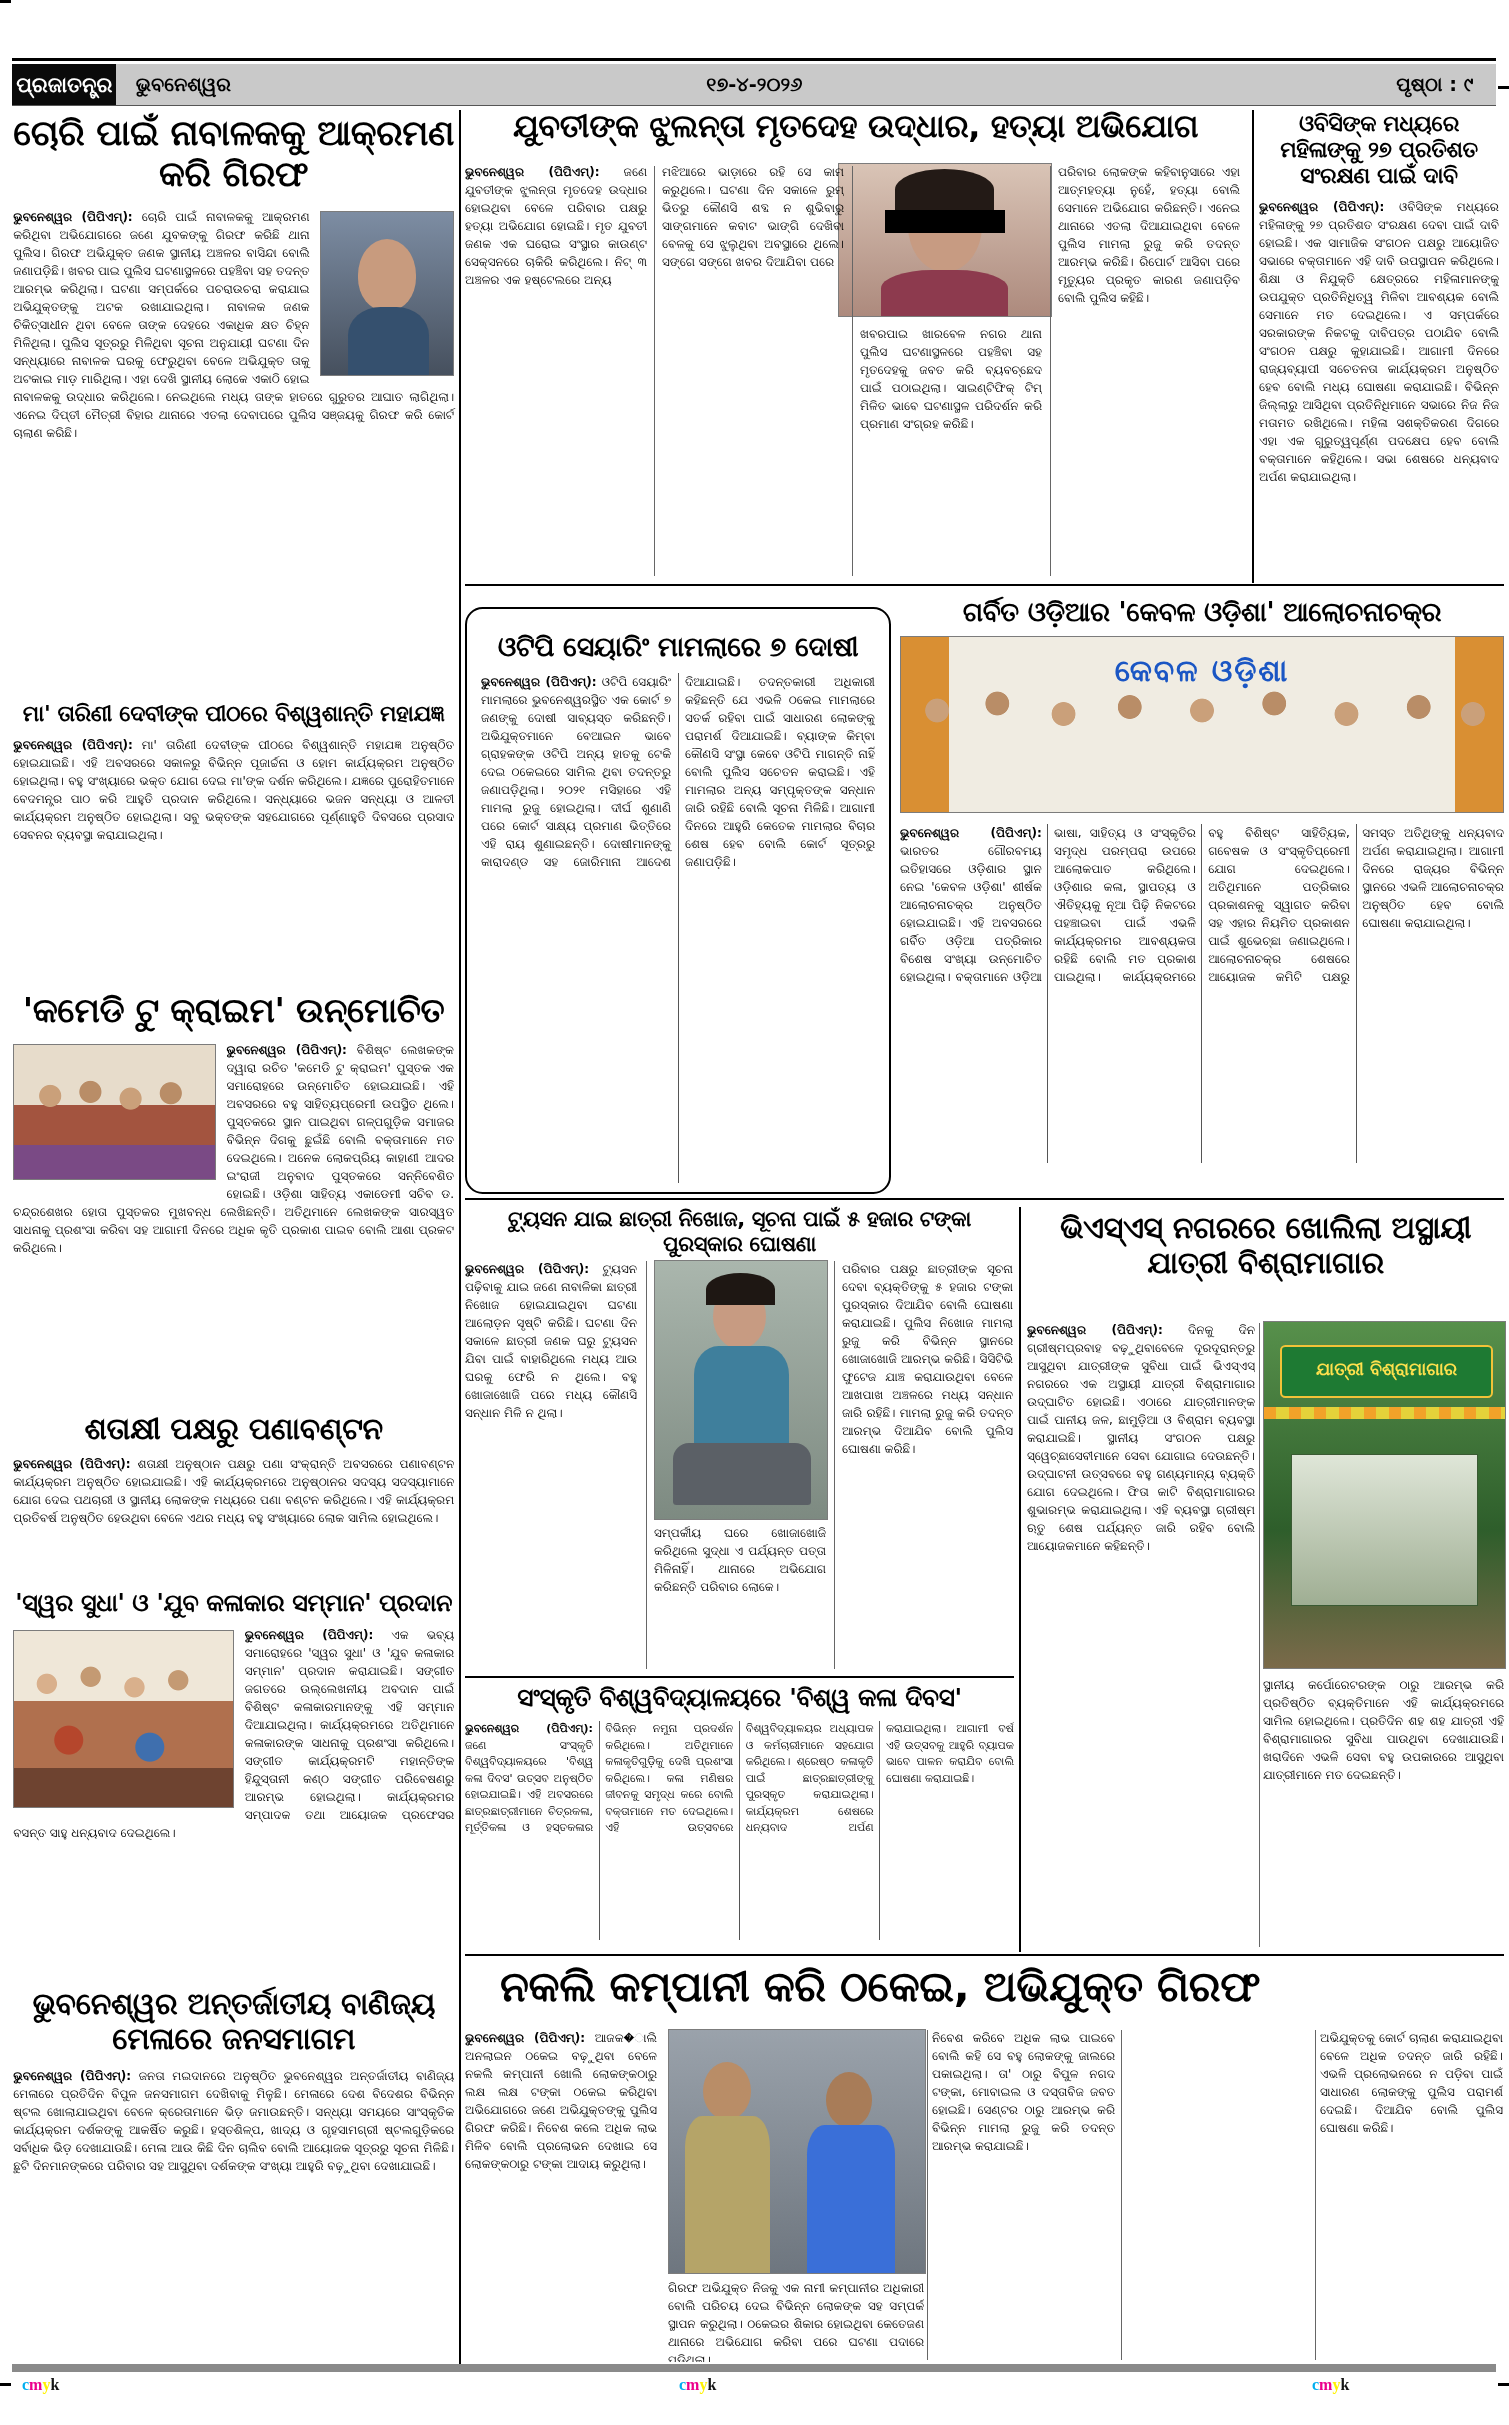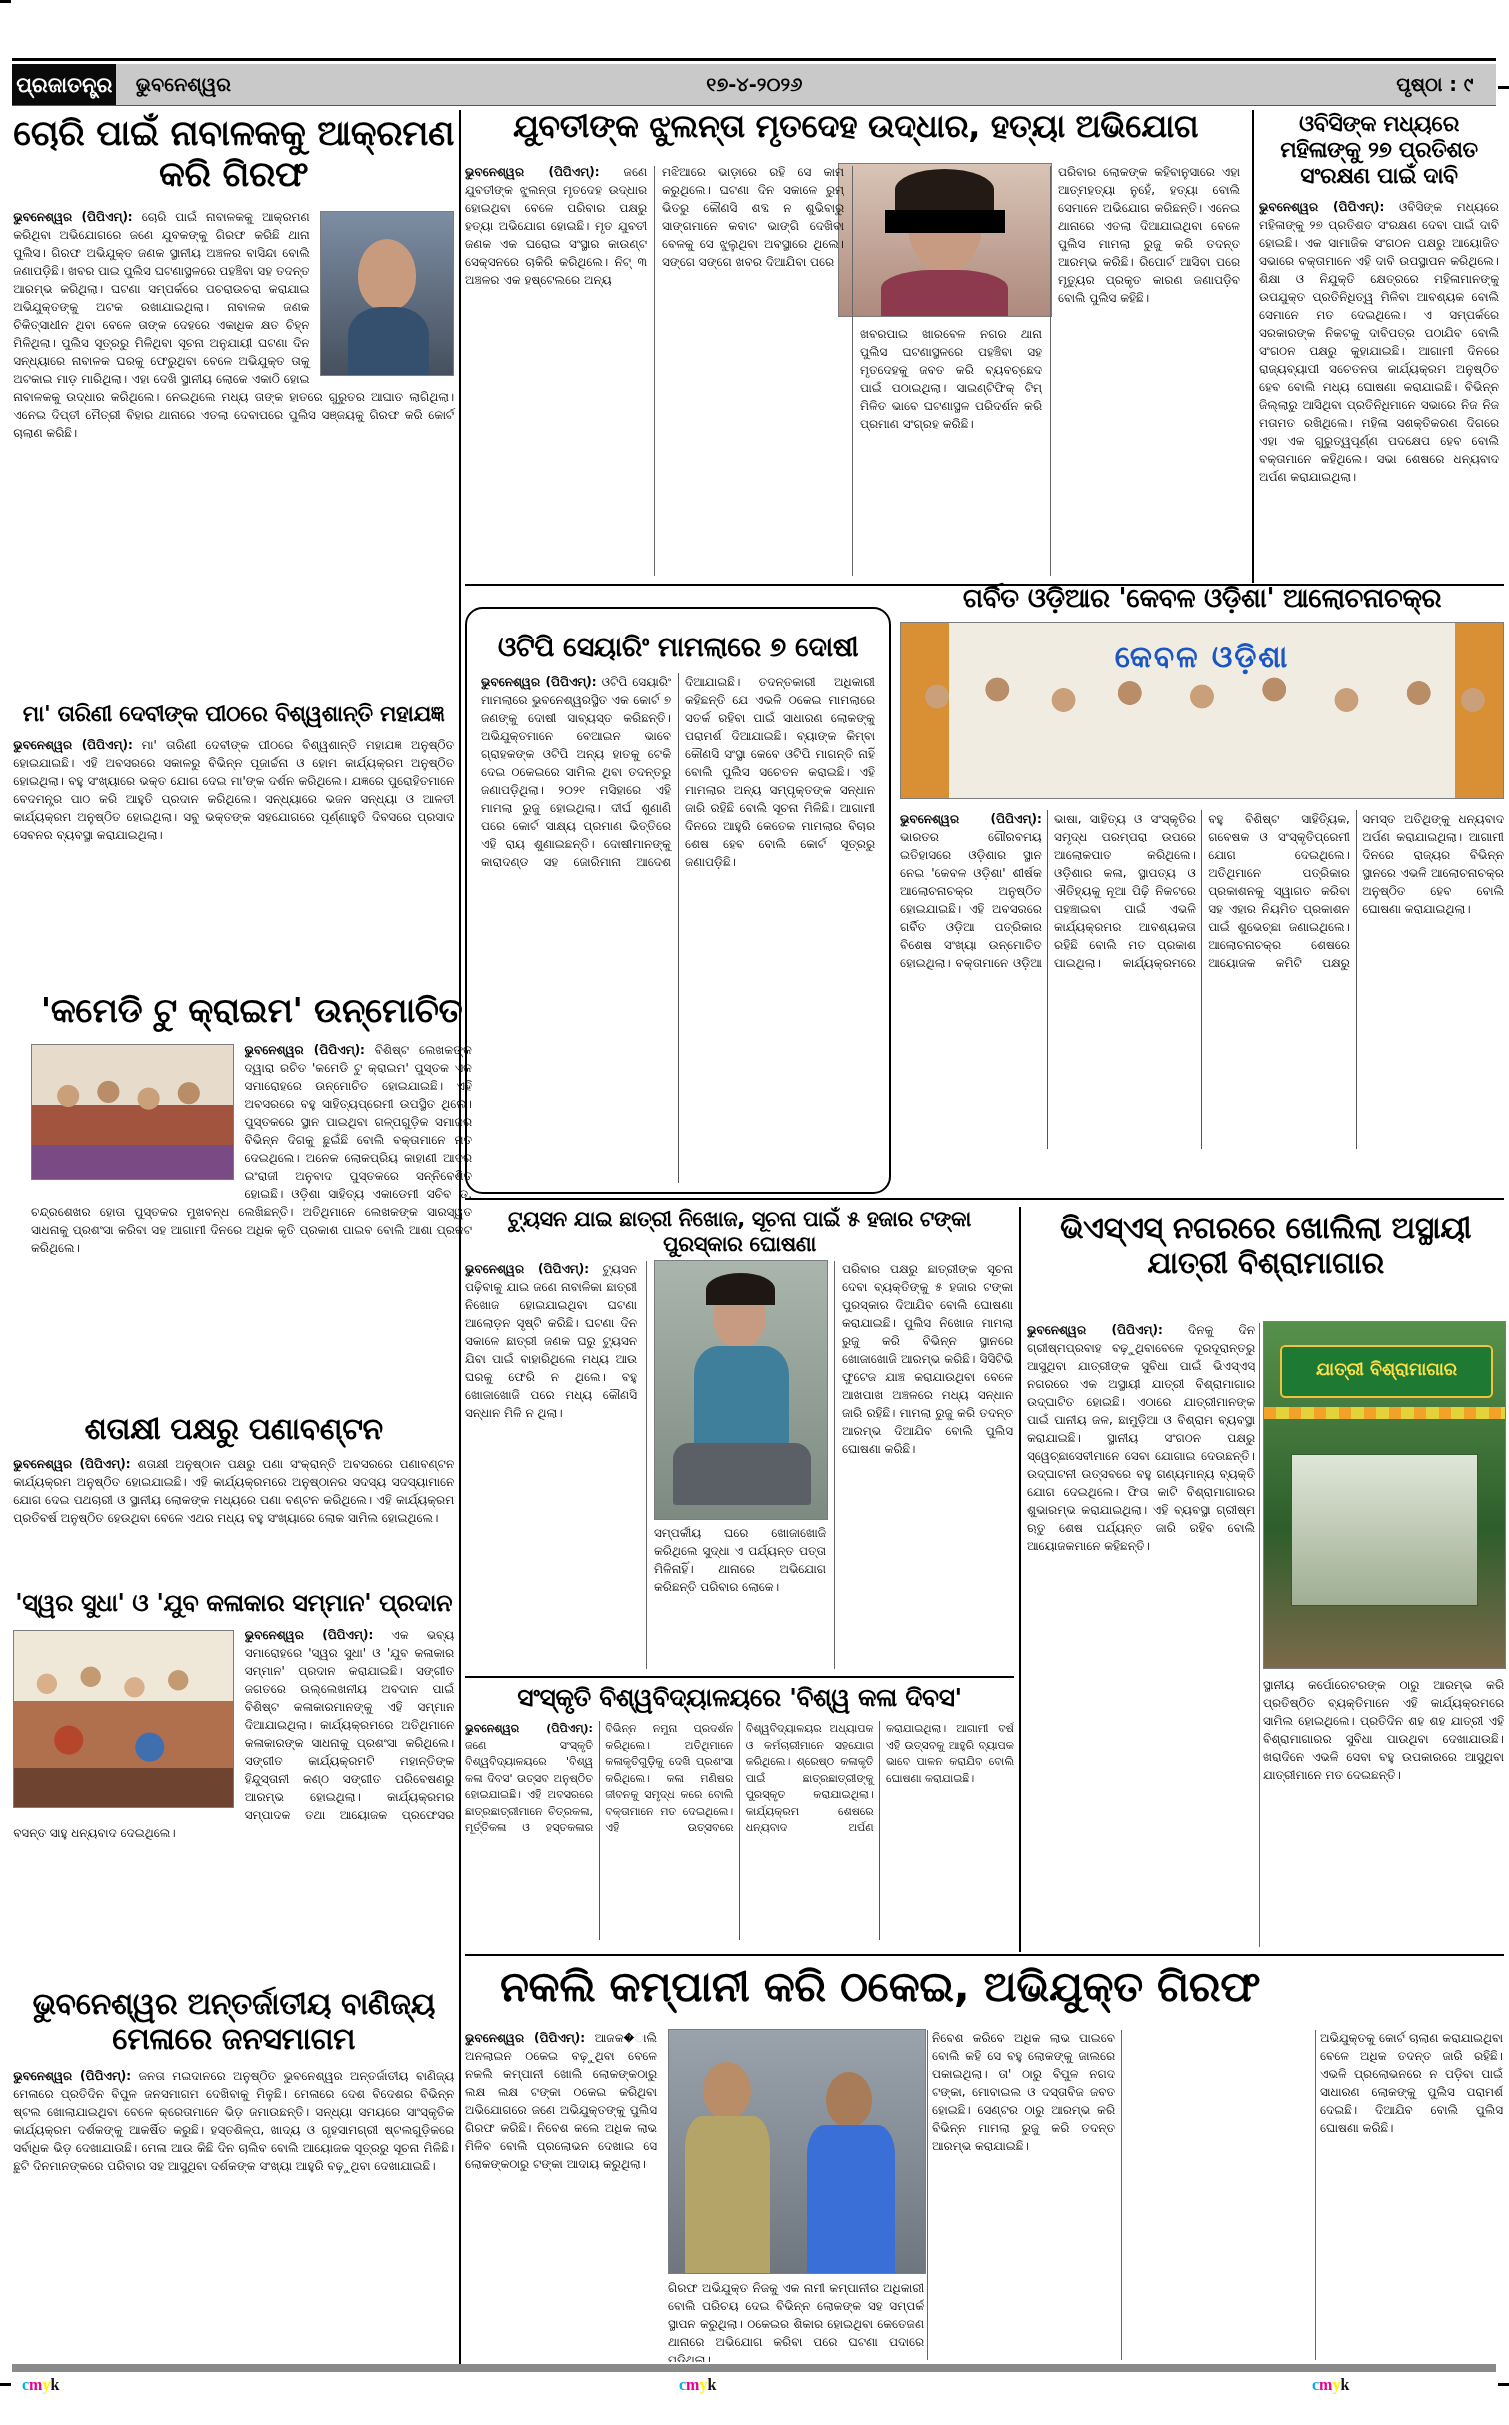--- a/index.html
+++ b/index.html
@@ -71,21 +71,21 @@
       </div>
       <p class="bd"><span class="by">ଭୁବନେଶ୍ୱର (ପିପିଏମ୍):</span> <span>ଚୋରି ପାଇଁ ନାବାଳକକୁ ଆକ୍ରମଣ କରିଥିବା ଅଭିଯୋଗରେ ଜଣେ ଯୁବକଙ୍କୁ ଗିରଫ କରିଛି ଥାନା ପୁଲିସ। ଗିରଫ ଅଭିଯୁକ୍ତ ଜଣକ ସ୍ଥାନୀୟ ଅଞ୍ଚଳର ବାସିନ୍ଦା ବୋଲି ଜଣାପଡ଼ିଛି। ଖବର ପାଇ ପୁଲିସ ଘଟଣାସ୍ଥଳରେ ପହଞ୍ଚିବା ସହ ତଦନ୍ତ ଆରମ୍ଭ କରିଥିଲା। ଘଟଣା ସମ୍ପର୍କରେ ପଚରାଉଚରା କରାଯାଇ ଅଭିଯୁକ୍ତଙ୍କୁ ଅଟକ ରଖାଯାଇଥିଲା। ନାବାଳକ ଜଣକ ଚିକିତ୍ସାଧୀନ ଥିବା ବେଳେ ତାଙ୍କ ଦେହରେ ଏକାଧିକ କ୍ଷତ ଚିହ୍ନ ମିଳିଥିଲା। ପୁଲିସ ସୂତ୍ରରୁ ମିଳିଥିବା ସୂଚନା ଅନୁଯାୟୀ ଘଟଣା ଦିନ ସନ୍ଧ୍ୟାରେ ନାବାଳକ ଘରକୁ ଫେରୁଥିବା ବେଳେ ଅଭିଯୁକ୍ତ ତାକୁ ଅଟକାଇ ମାଡ଼ ମାରିଥିଲା। ଏହା ଦେଖି ସ୍ଥାନୀୟ ଲୋକେ ଏକାଠି ହୋଇ ନାବାଳକକୁ ଉଦ୍ଧାର କରିଥିଲେ। ନେଇଥିଲେ ମଧ୍ୟ ତାଙ୍କ ହାତରେ ଗୁରୁତର ଆଘାତ ଲାଗିଥିଲା। ଏନେଇ ଦିପ୍ତୀ ମୈତ୍ରୀ ବିହାର ଥାନାରେ ଏତଲା ଦେବାପରେ ପୁଲିସ ସଞ୍ଜୟକୁ ଗିରଫ କରି କୋର୍ଟ ଚାଲାଣ କରିଛି।</span></p>
     </div>
   </section>
 
   <section class="abs" style="left:13.2px;top:701px;width:441px">
     <h2 class="hl" style="font-size:22px">ମା' ତାରିଣୀ ଦେବୀଙ୍କ ପୀଠରେ ବିଶ୍ୱଶାନ୍ତି ମହାଯଜ୍ଞ</h2>
     <p class="bd" style="margin-top:8.8px"><span class="by">ଭୁବନେଶ୍ୱର (ପିପିଏମ୍):</span> <span>ମା' ତାରିଣୀ ଦେବୀଙ୍କ ପୀଠରେ ବିଶ୍ୱଶାନ୍ତି ମହାଯଜ୍ଞ ଅନୁଷ୍ଠିତ ହୋଇଯାଇଛି। ଏହି ଅବସରରେ ସକାଳରୁ ବିଭିନ୍ନ ପୂଜାର୍ଚ୍ଚନା ଓ ହୋମ କାର୍ଯ୍ୟକ୍ରମ ଅନୁଷ୍ଠିତ ହୋଇଥିଲା। ବହୁ ସଂଖ୍ୟାରେ ଭକ୍ତ ଯୋଗ ଦେଇ ମା'ଙ୍କ ଦର୍ଶନ କରିଥିଲେ। ଯଜ୍ଞରେ ପୁରୋହିତମାନେ ବେଦମନ୍ତ୍ର ପାଠ କରି ଆହୁତି ପ୍ରଦାନ କରିଥିଲେ। ସନ୍ଧ୍ୟାରେ ଭଜନ ସନ୍ଧ୍ୟା ଓ ଆଳତୀ କାର୍ଯ୍ୟକ୍ରମ ଅନୁଷ୍ଠିତ ହୋଇଥିଲା। ସବୁ ଭକ୍ତଙ୍କ ସହଯୋଗରେ ପୂର୍ଣ୍ଣାହୁତି ଦିବସରେ ପ୍ରସାଦ ସେବନର ବ୍ୟବସ୍ଥା କରାଯାଇଥିଲା।</span></p>
   </section>
 
-  <section class="abs" style="left:31px;top:990px;width:441px">
+  <section class="abs" style="left:13px;top:990px;width:441px">
     <h2 class="hl" style="font-size:34px">'କମେଡି ଟୁ କ୍ରାଇମ' ଉନ୍ମୋଚିତ</h2>
     <div style="margin-top:10.6px;position:relative">
       <div class="photo" style="position:relative;float:left;width:201px;height:134px;margin:3.5px 10.6px 5.3px 0;background:
         radial-gradient(circle at 18% 38%, #caa07a 0 10.6px, transparent 11.5px),
         radial-gradient(circle at 38% 35%, #b98d67 0 10.6px, transparent 11.5px),
         radial-gradient(circle at 58% 40%, #caa07a 0 10.6px, transparent 11.5px),
         radial-gradient(circle at 78% 36%, #b98d67 0 10.6px, transparent 11.5px),
         linear-gradient(#e7dccb 0 45%, #a3543f 45% 75%, #7a4a85 75%)"></div>
       <p class="bd"><span class="by">ଭୁବନେଶ୍ୱର (ପିପିଏମ୍):</span> <span>ବିଶିଷ୍ଟ ଲେଖକଙ୍କ ଦ୍ୱାରା ରଚିତ 'କମେଡି ଟୁ କ୍ରାଇମ' ପୁସ୍ତକ ଏକ ସମାରୋହରେ ଉନ୍ମୋଚିତ ହୋଇଯାଇଛି। ଏହି ଅବସରରେ ବହୁ ସାହିତ୍ୟପ୍ରେମୀ ଉପସ୍ଥିତ ଥିଲେ। ପୁସ୍ତକରେ ସ୍ଥାନ ପାଇଥିବା ଗଳ୍ପଗୁଡ଼ିକ ସମାଜର ବିଭିନ୍ନ ଦିଗକୁ ଛୁଇଁଛି ବୋଲି ବକ୍ତାମାନେ ମତ ଦେଇଥିଲେ। ଅନେକ ଲୋକପ୍ରିୟ କାହାଣୀ ଆଦର ଇଂରାଜୀ ଅନୁବାଦ ପୁସ୍ତକରେ ସନ୍ନିବେଶିତ ହୋଇଛି। ଓଡ଼ିଶା ସାହିତ୍ୟ ଏକାଡେମୀ ସଚିବ ଡ. ଚନ୍ଦ୍ରଶେଖର ହୋତା ପୁସ୍ତକର ମୁଖବନ୍ଧ ଲେଖିଛନ୍ତି। ଅତିଥିମାନେ ଲେଖକଙ୍କ ସାରସ୍ୱତ ସାଧନାକୁ ପ୍ରଶଂସା କରିବା ସହ ଆଗାମୀ ଦିନରେ ଅଧିକ କୃତି ପ୍ରକାଶ ପାଇବ ବୋଲି ଆଶା ପ୍ରକଟ କରିଥିଲେ।</span></p>
     </div>
@@ -136,21 +136,21 @@
   <section class="abs" style="left:1259px;top:111px;width:240px">
     <h2 class="hl" style="font-size:22px">ଓବିସିଙ୍କ ମଧ୍ୟରେ ମହିଳାଙ୍କୁ ୨୭ ପ୍ରତିଶତ ସଂରକ୍ଷଣ ପାଇଁ ଦାବି</h2>
     <p class="bd" style="margin-top:8.8px;height:369px;overflow:hidden"><span class="by">ଭୁବନେଶ୍ୱର (ପିପିଏମ୍):</span> <span>ଓବିସିଙ୍କ ମଧ୍ୟରେ ମହିଳାଙ୍କୁ ୨୭ ପ୍ରତିଶତ ସଂରକ୍ଷଣ ଦେବା ପାଇଁ ଦାବି ହୋଇଛି। ଏକ ସାମାଜିକ ସଂଗଠନ ପକ୍ଷରୁ ଆୟୋଜିତ ସଭାରେ ବକ୍ତାମାନେ ଏହି ଦାବି ଉପସ୍ଥାପନ କରିଥିଲେ। ଶିକ୍ଷା ଓ ନିଯୁକ୍ତି କ୍ଷେତ୍ରରେ ମହିଳାମାନଙ୍କୁ ଉପଯୁକ୍ତ ପ୍ରତିନିଧିତ୍ୱ ମିଳିବା ଆବଶ୍ୟକ ବୋଲି ସେମାନେ ମତ ଦେଇଥିଲେ। ଏ ସମ୍ପର୍କରେ ସରକାରଙ୍କ ନିକଟକୁ ଦାବିପତ୍ର ପଠାଯିବ ବୋଲି ସଂଗଠନ ପକ୍ଷରୁ କୁହାଯାଇଛି। ଆଗାମୀ ଦିନରେ ରାଜ୍ୟବ୍ୟାପୀ ସଚେତନତା କାର୍ଯ୍ୟକ୍ରମ ଅନୁଷ୍ଠିତ ହେବ ବୋଲି ମଧ୍ୟ ଘୋଷଣା କରାଯାଇଛି। ବିଭିନ୍ନ ଜିଲ୍ଲାରୁ ଆସିଥିବା ପ୍ରତିନିଧିମାନେ ସଭାରେ ନିଜ ନିଜ ମତାମତ ରଖିଥିଲେ। ମହିଳା ସଶକ୍ତିକରଣ ଦିଗରେ ଏହା ଏକ ଗୁରୁତ୍ୱପୂର୍ଣ୍ଣ ପଦକ୍ଷେପ ହେବ ବୋଲି ବକ୍ତାମାନେ କହିଥିଲେ। ସଭା ଶେଷରେ ଧନ୍ୟବାଦ ଅର୍ପଣ କରାଯାଇଥିଲା।</span></p>
   </section>
 
   <section class="box" style="left:465px;top:607px;width:426px;height:587px">
     <h2 class="hl" style="font-size:27px">ଓଟିପି ସେୟାରିଂ ମାମଲାରେ ୭ ଦୋଷୀ</h2>
     <div class="cols2 bd" style="margin-top:10.6px;height:510px;overflow:hidden"><span class="by">ଭୁବନେଶ୍ୱର (ପିପିଏମ୍):</span> <span>ଓଟିପି ସେୟାରିଂ ମାମଲାରେ ଭୁବନେଶ୍ୱରସ୍ଥିତ ଏକ କୋର୍ଟ ୭ ଜଣଙ୍କୁ ଦୋଷୀ ସାବ୍ୟସ୍ତ କରିଛନ୍ତି। ଅଭିଯୁକ୍ତମାନେ ବେଆଇନ ଭାବେ ଗ୍ରାହକଙ୍କ ଓଟିପି ଅନ୍ୟ ହାତକୁ ଟେକି ଦେଇ ଠକେଇରେ ସାମିଲ ଥିବା ତଦନ୍ତରୁ ଜଣାପଡ଼ିଥିଲା। ୨୦୨୧ ମସିହାରେ ଏହି ମାମଲା ରୁଜୁ ହୋଇଥିଲା। ଦୀର୍ଘ ଶୁଣାଣି ପରେ କୋର୍ଟ ସାକ୍ଷ୍ୟ ପ୍ରମାଣ ଭିତ୍ତିରେ ଏହି ରାୟ ଶୁଣାଇଛନ୍ତି। ଦୋଷୀମାନଙ୍କୁ କାରାଦଣ୍ଡ ସହ ଜୋରିମାନା ଆଦେଶ ଦିଆଯାଇଛି। ତଦନ୍ତକାରୀ ଅଧିକାରୀ କହିଛନ୍ତି ଯେ ଏଭଳି ଠକେଇ ମାମଲାରେ ସତର୍କ ରହିବା ପାଇଁ ସାଧାରଣ ଲୋକଙ୍କୁ ପରାମର୍ଶ ଦିଆଯାଇଛି। ବ୍ୟାଙ୍କ କିମ୍ବା କୌଣସି ସଂସ୍ଥା କେବେ ଓଟିପି ମାଗନ୍ତି ନାହିଁ ବୋଲି ପୁଲିସ ସଚେତନ କରାଇଛି। ଏହି ମାମଲାର ଅନ୍ୟ ସମ୍ପୃକ୍ତଙ୍କ ସନ୍ଧାନ ଜାରି ରହିଛି ବୋଲି ସୂଚନା ମିଳିଛି। ଆଗାମୀ ଦିନରେ ଆହୁରି କେତେକ ମାମଲାର ବିଚାର ଶେଷ ହେବ ବୋଲି କୋର୍ଟ ସୂତ୍ରରୁ ଜଣାପଡ଼ିଛି।</span></div>
   </section>
 
-  <section class="abs" style="left:900px;top:582px;width:604px">
+  <section class="abs" style="left:900px;top:596px;width:604px">
     <h2 class="hl" style="font-size:26.5px">ଗର୍ବିତ ଓଡ଼ିଆର 'କେବଳ ଓଡ଼ିଶା' ଆଲୋଚନାଚକ୍ର</h2>
     <div class="photo" style="position:relative;margin-top:8.8px;width:602px;height:175px;background:
       radial-gradient(circle at 6% 42%, #caa07a 0 11.5px, transparent 12.3px),
       radial-gradient(circle at 16% 38%, #b98d67 0 11.5px, transparent 12.3px),
       radial-gradient(circle at 27% 44%, #caa07a 0 11.5px, transparent 12.3px),
       radial-gradient(circle at 38% 40%, #b98d67 0 11.5px, transparent 12.3px),
       radial-gradient(circle at 50% 42%, #caa07a 0 11.5px, transparent 12.3px),
       radial-gradient(circle at 62% 38%, #b98d67 0 11.5px, transparent 12.3px),
       radial-gradient(circle at 74% 44%, #caa07a 0 11.5px, transparent 12.3px),
       radial-gradient(circle at 86% 40%, #b98d67 0 11.5px, transparent 12.3px),

